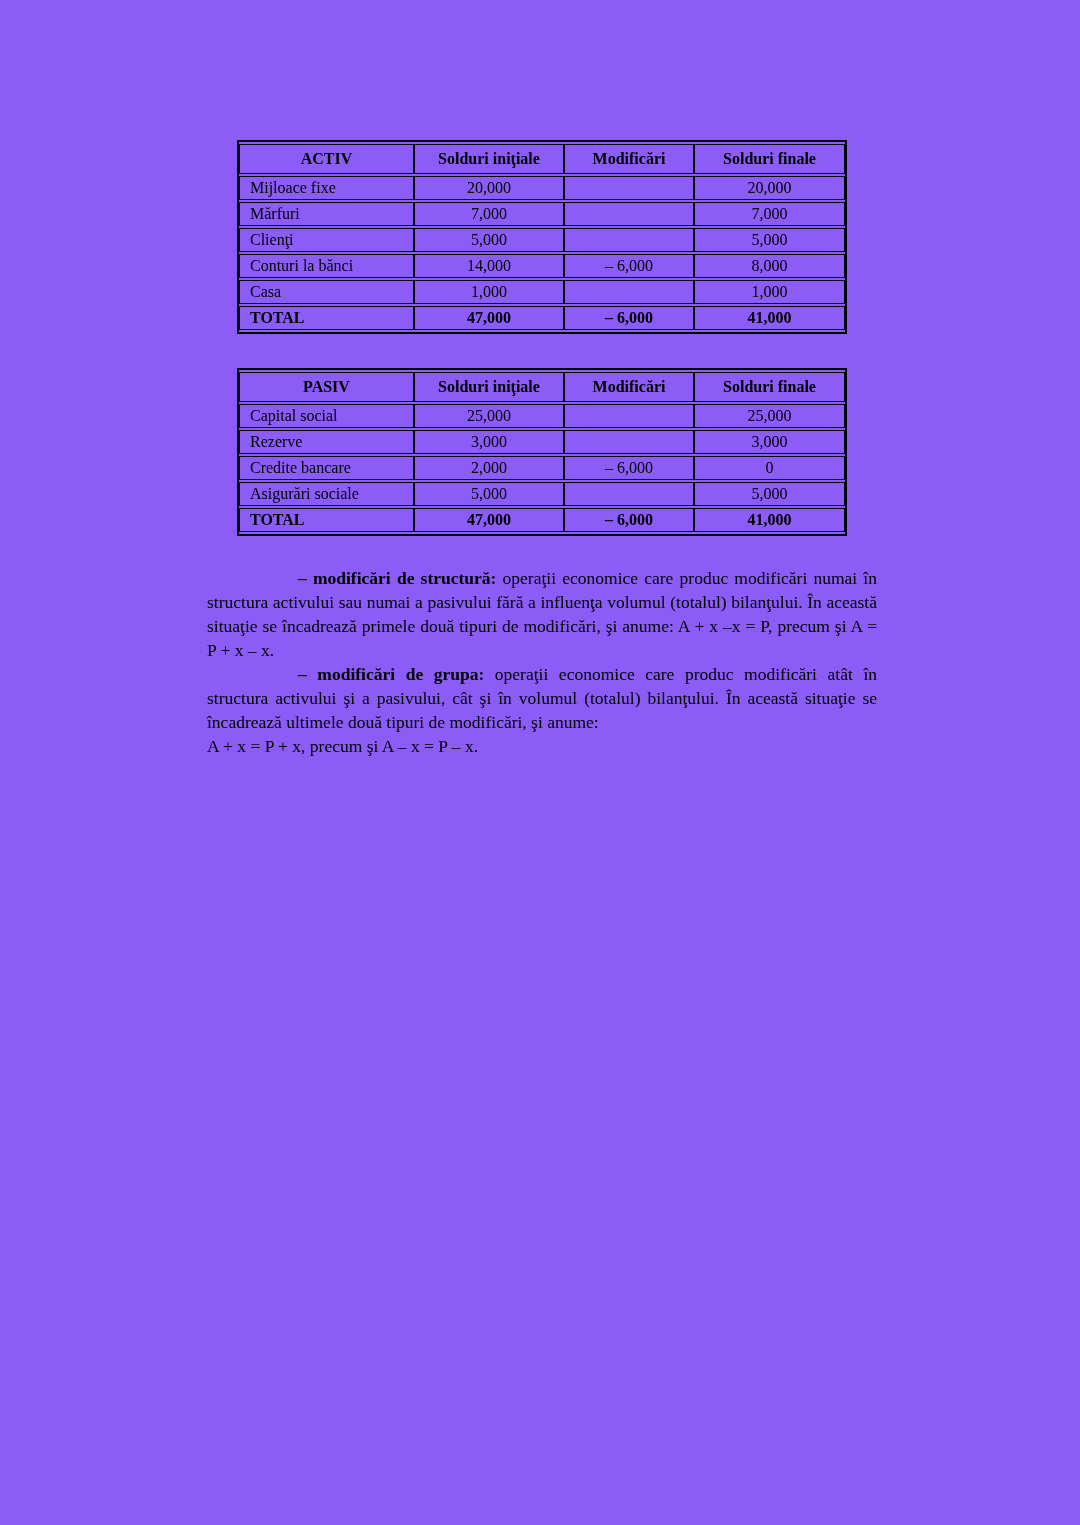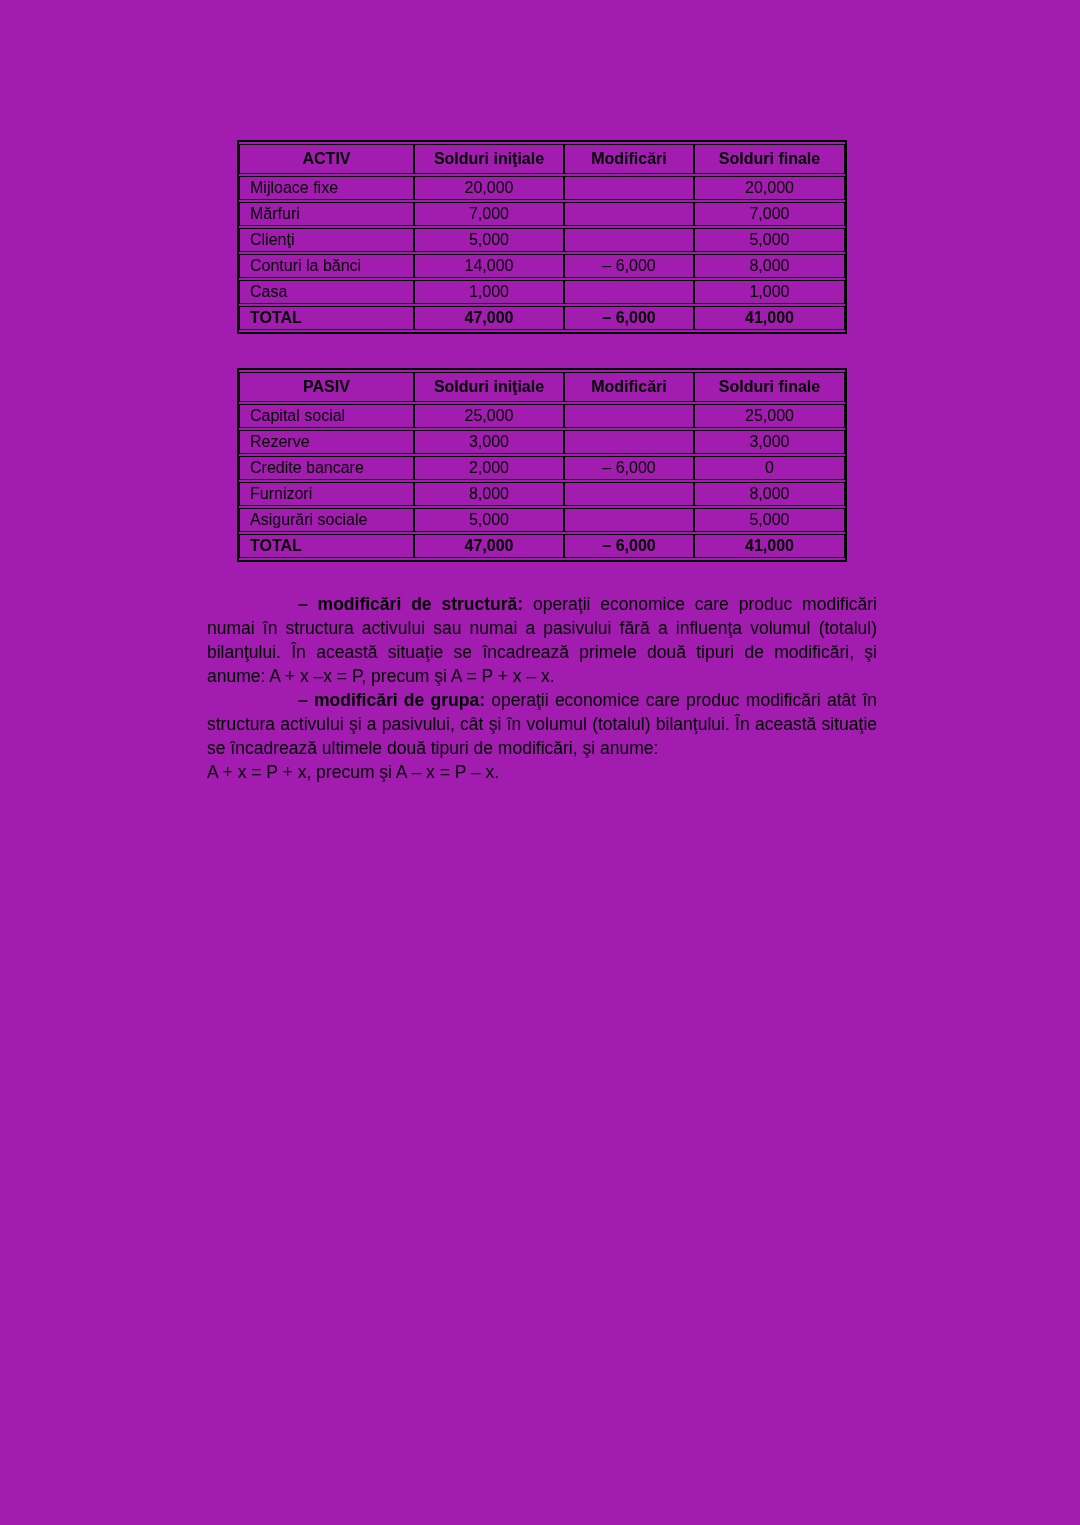--- a/index.html
+++ b/index.html
@@ -4,23 +4,23 @@
 <style>
   * { box-sizing: border-box; }
   html, body {
     margin: 0;
     padding: 0;
     background: #ffffff;
   }
   .page {
     width: 1080px;
     height: 1525px;
-    background: #a21caf;
+    background: #8b5cf6;
     color: #000000;
-    font-family: Liberation Sans, sans-serif;
+    font-family: Liberation Serif, serif;
     position: relative;
     overflow: hidden;
   }
   .balance-table {
     border-collapse: separate;
     border-spacing: 0 2px;
     border: 2px solid #000;
     table-layout: fixed;
     width: 606px;
     margin-left: 237px;
@@ -160,26 +160,20 @@
         <td></td>
         <td>3,000</td>
       </tr>
       <tr>
         <td class="label">Credite bancare</td>
         <td>2,000</td>
         <td>– 6,000</td>
         <td>0</td>
       </tr>
       <tr>
-        <td class="label">Furnizori</td>
-        <td>8,000</td>
-        <td></td>
-        <td>8,000</td>
-      </tr>
-      <tr>
         <td class="label">Asigurări sociale</td>
         <td>5,000</td>
         <td></td>
         <td>5,000</td>
       </tr>
       <tr class="total-row">
         <td class="label">TOTAL</td>
         <td>47,000</td>
         <td>– 6,000</td>
         <td>41,000</td>

